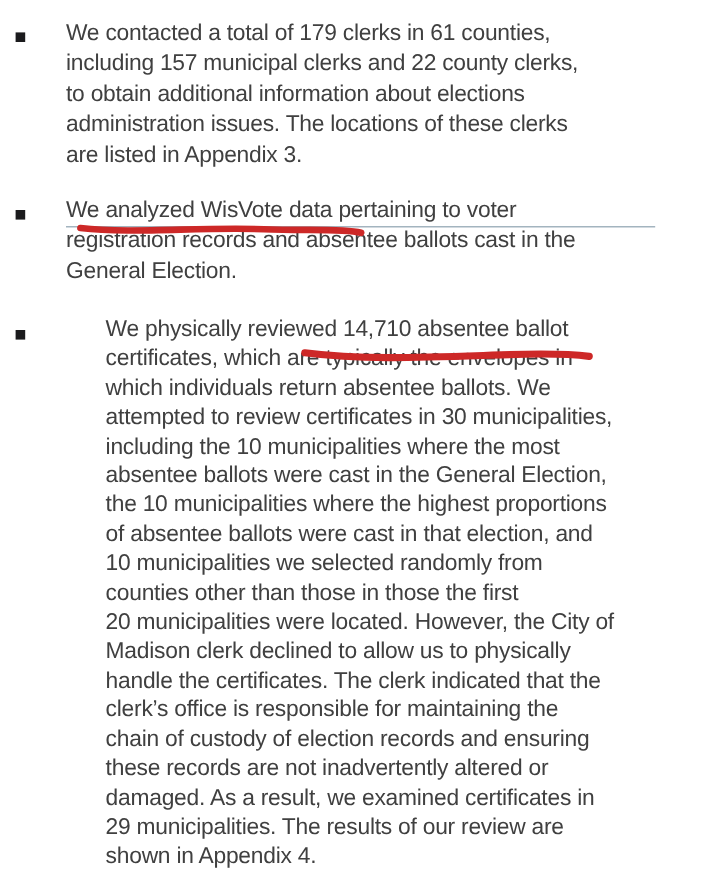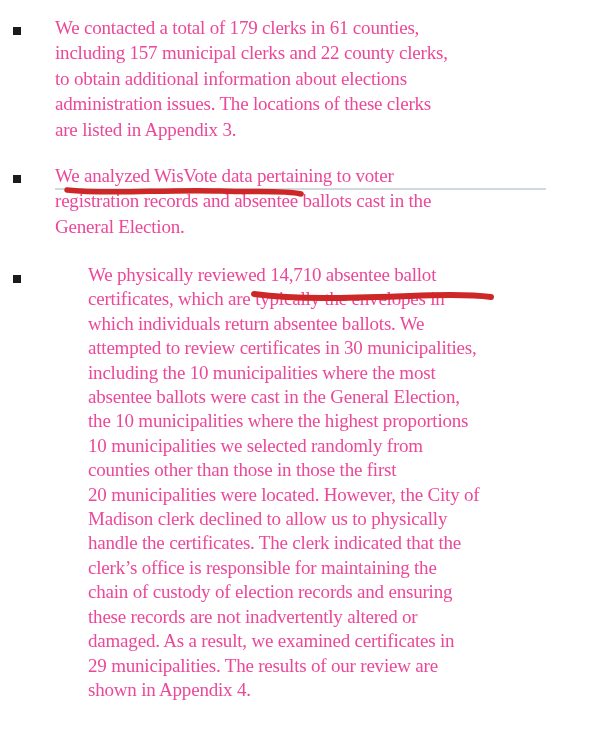--- a/index.html
+++ b/index.html
@@ -6,22 +6,22 @@
     margin: 0;
     padding: 0;
     background: #ffffff;
   }
   .page {
     position: relative;
     width: 607px;
     height: 738px;
     background: #ffffff;
     overflow: hidden;
-    font-family: Liberation Serif, serif;
-    color: #ec4899;
+    font-family: Liberation Sans, sans-serif;
+    color: #404040;
   }
   .bullet-item {
     position: absolute;
     left: 13px;
     display: flex;
     align-items: flex-start;
   }
   .bullet-marker {
     flex: 0 0 8px;
     width: 8px;
@@ -74,20 +74,21 @@
   <section class="bullet-item lh-tight" style="top:263px;gap:33px;">
     <span class="bullet-marker"></span>
     <div class="bullet-text">
         <div>We physically reviewed 14,710 absentee ballot</div>
         <div>certificates, which are typically the envelopes in</div>
         <div>which individuals return absentee ballots. We</div>
         <div>attempted to review certificates in 30 municipalities,</div>
         <div>including the 10 municipalities where the most</div>
         <div>absentee ballots were cast in the General Election,</div>
         <div>the 10 municipalities where the highest proportions</div>
+        <div>of absentee ballots were cast in that election, and</div>
         <div>10 municipalities we selected randomly from</div>
         <div>counties other than those in those the first</div>
         <div>20 municipalities were located. However, the City of</div>
         <div>Madison clerk declined to allow us to physically</div>
         <div>handle the certificates. The clerk indicated that the</div>
         <div>clerk’s office is responsible for maintaining the</div>
         <div>chain of custody of election records and ensuring</div>
         <div>these records are not inadvertently altered or</div>
         <div>damaged. As a result, we examined certificates in</div>
         <div>29 municipalities. The results of our review are</div>

